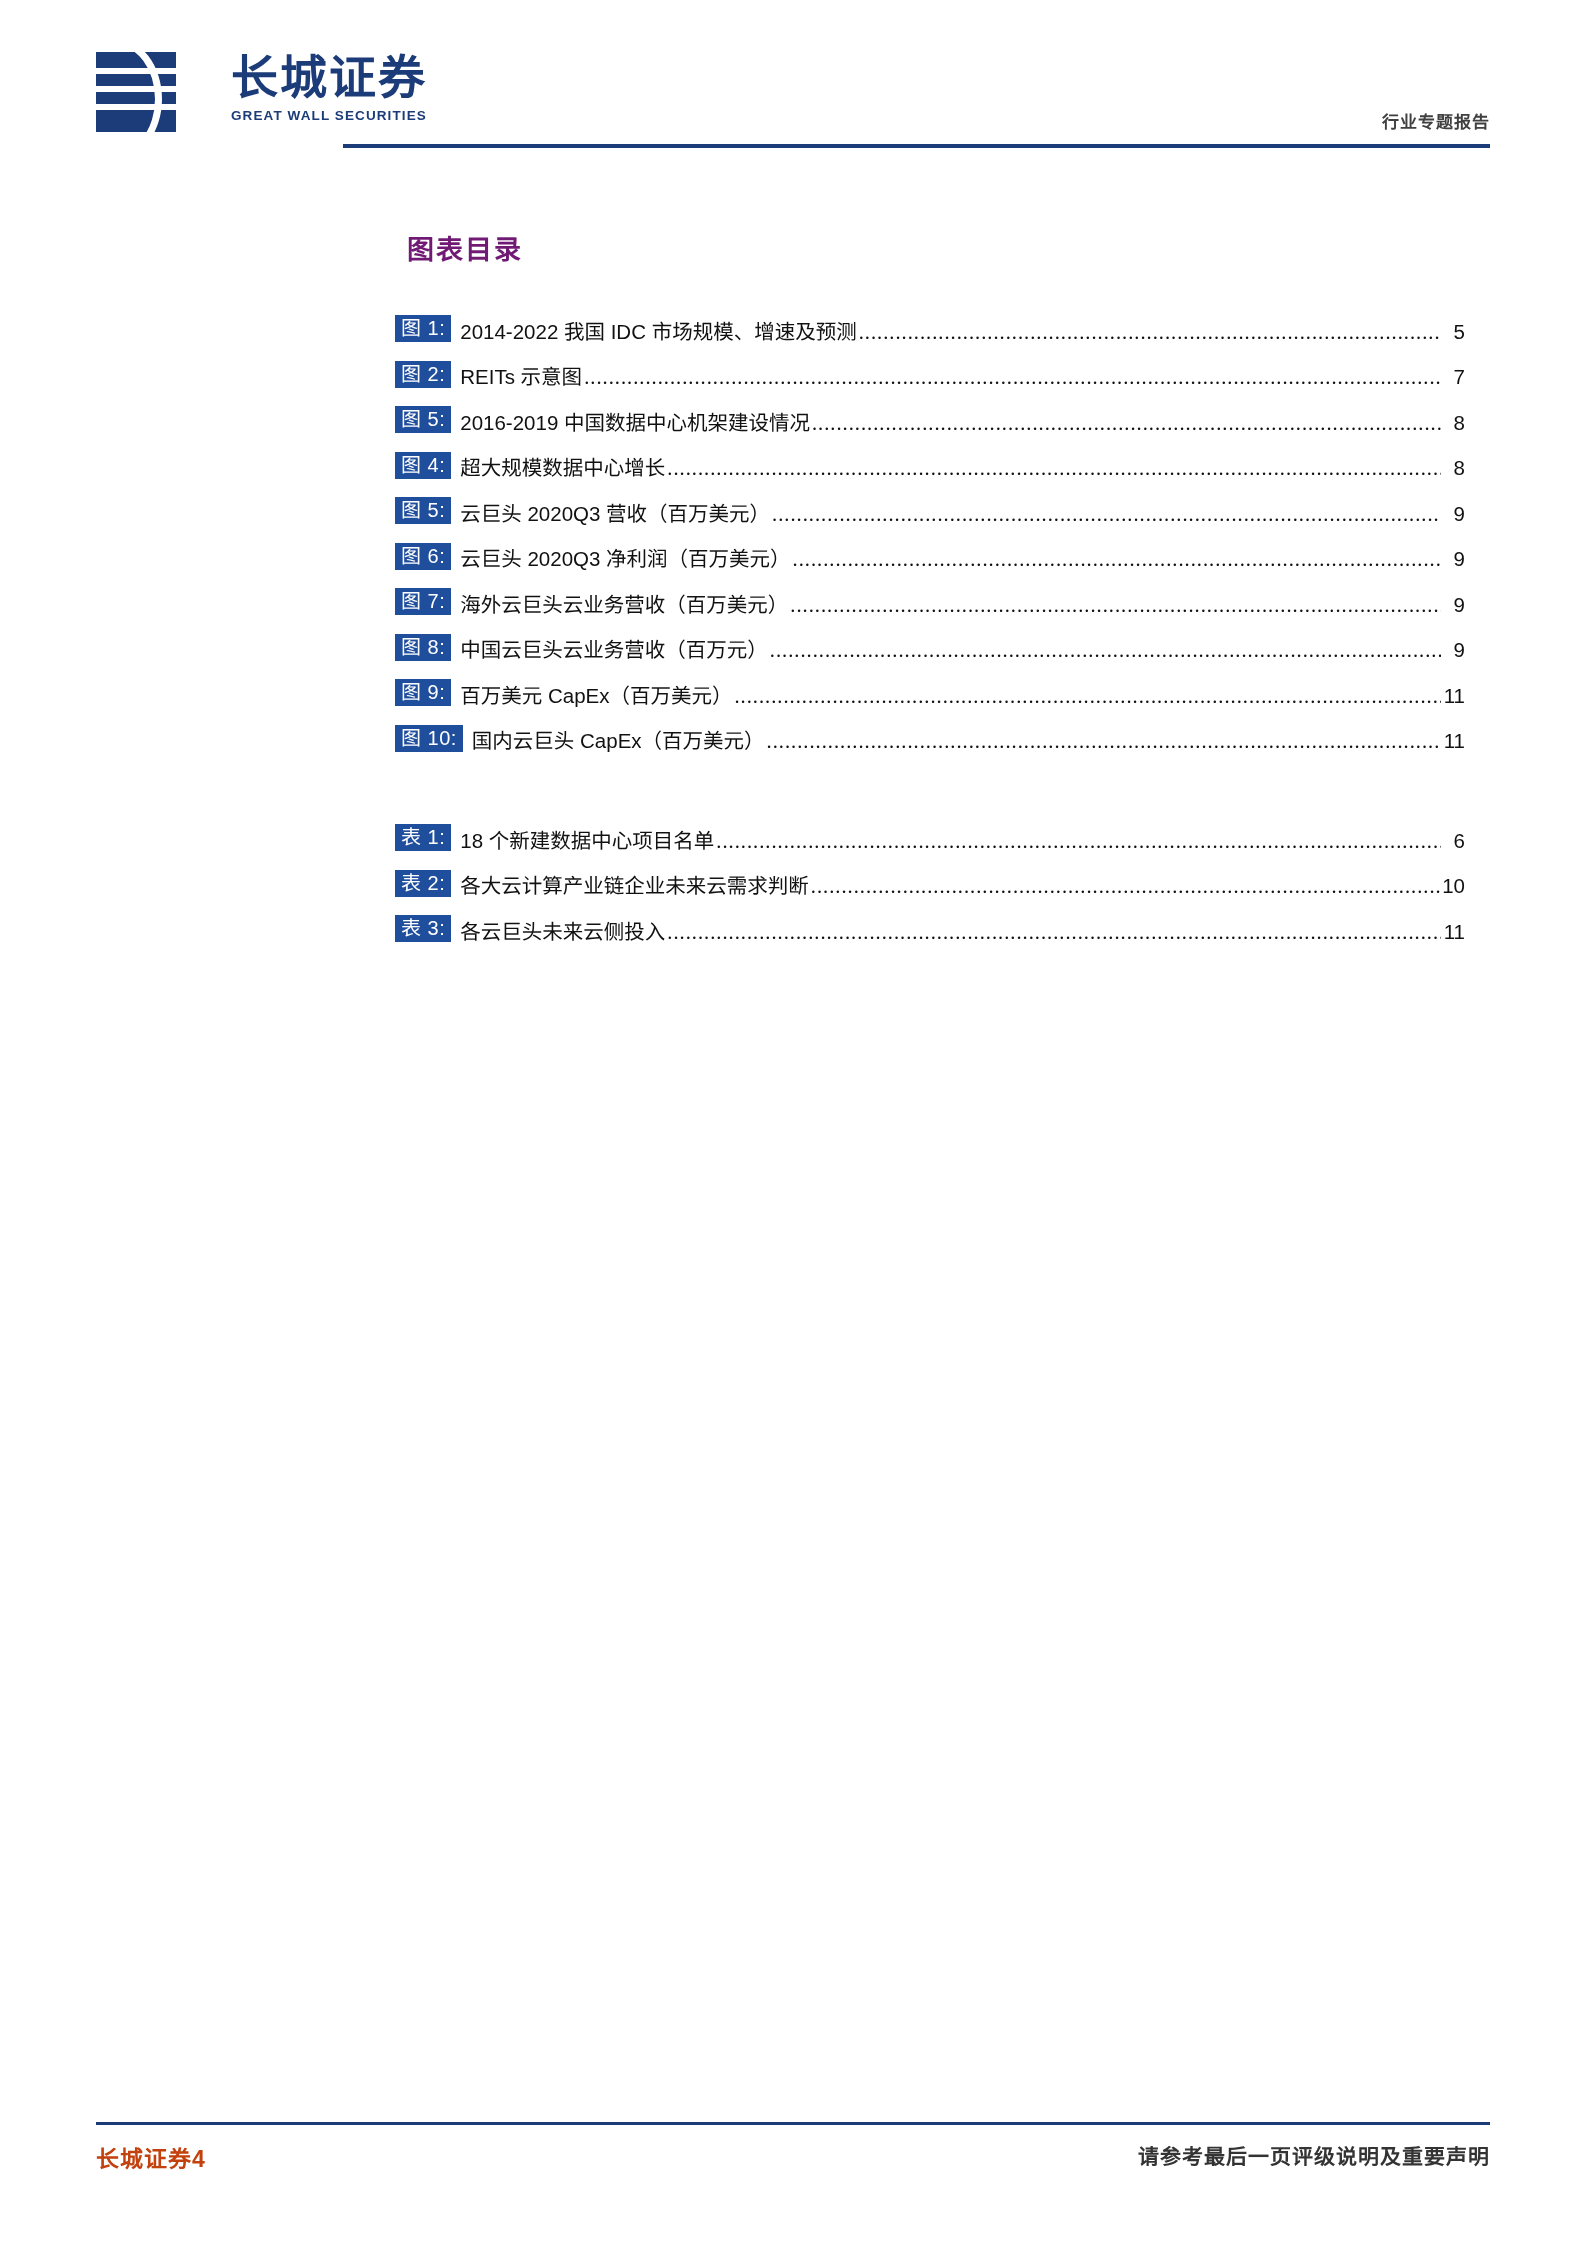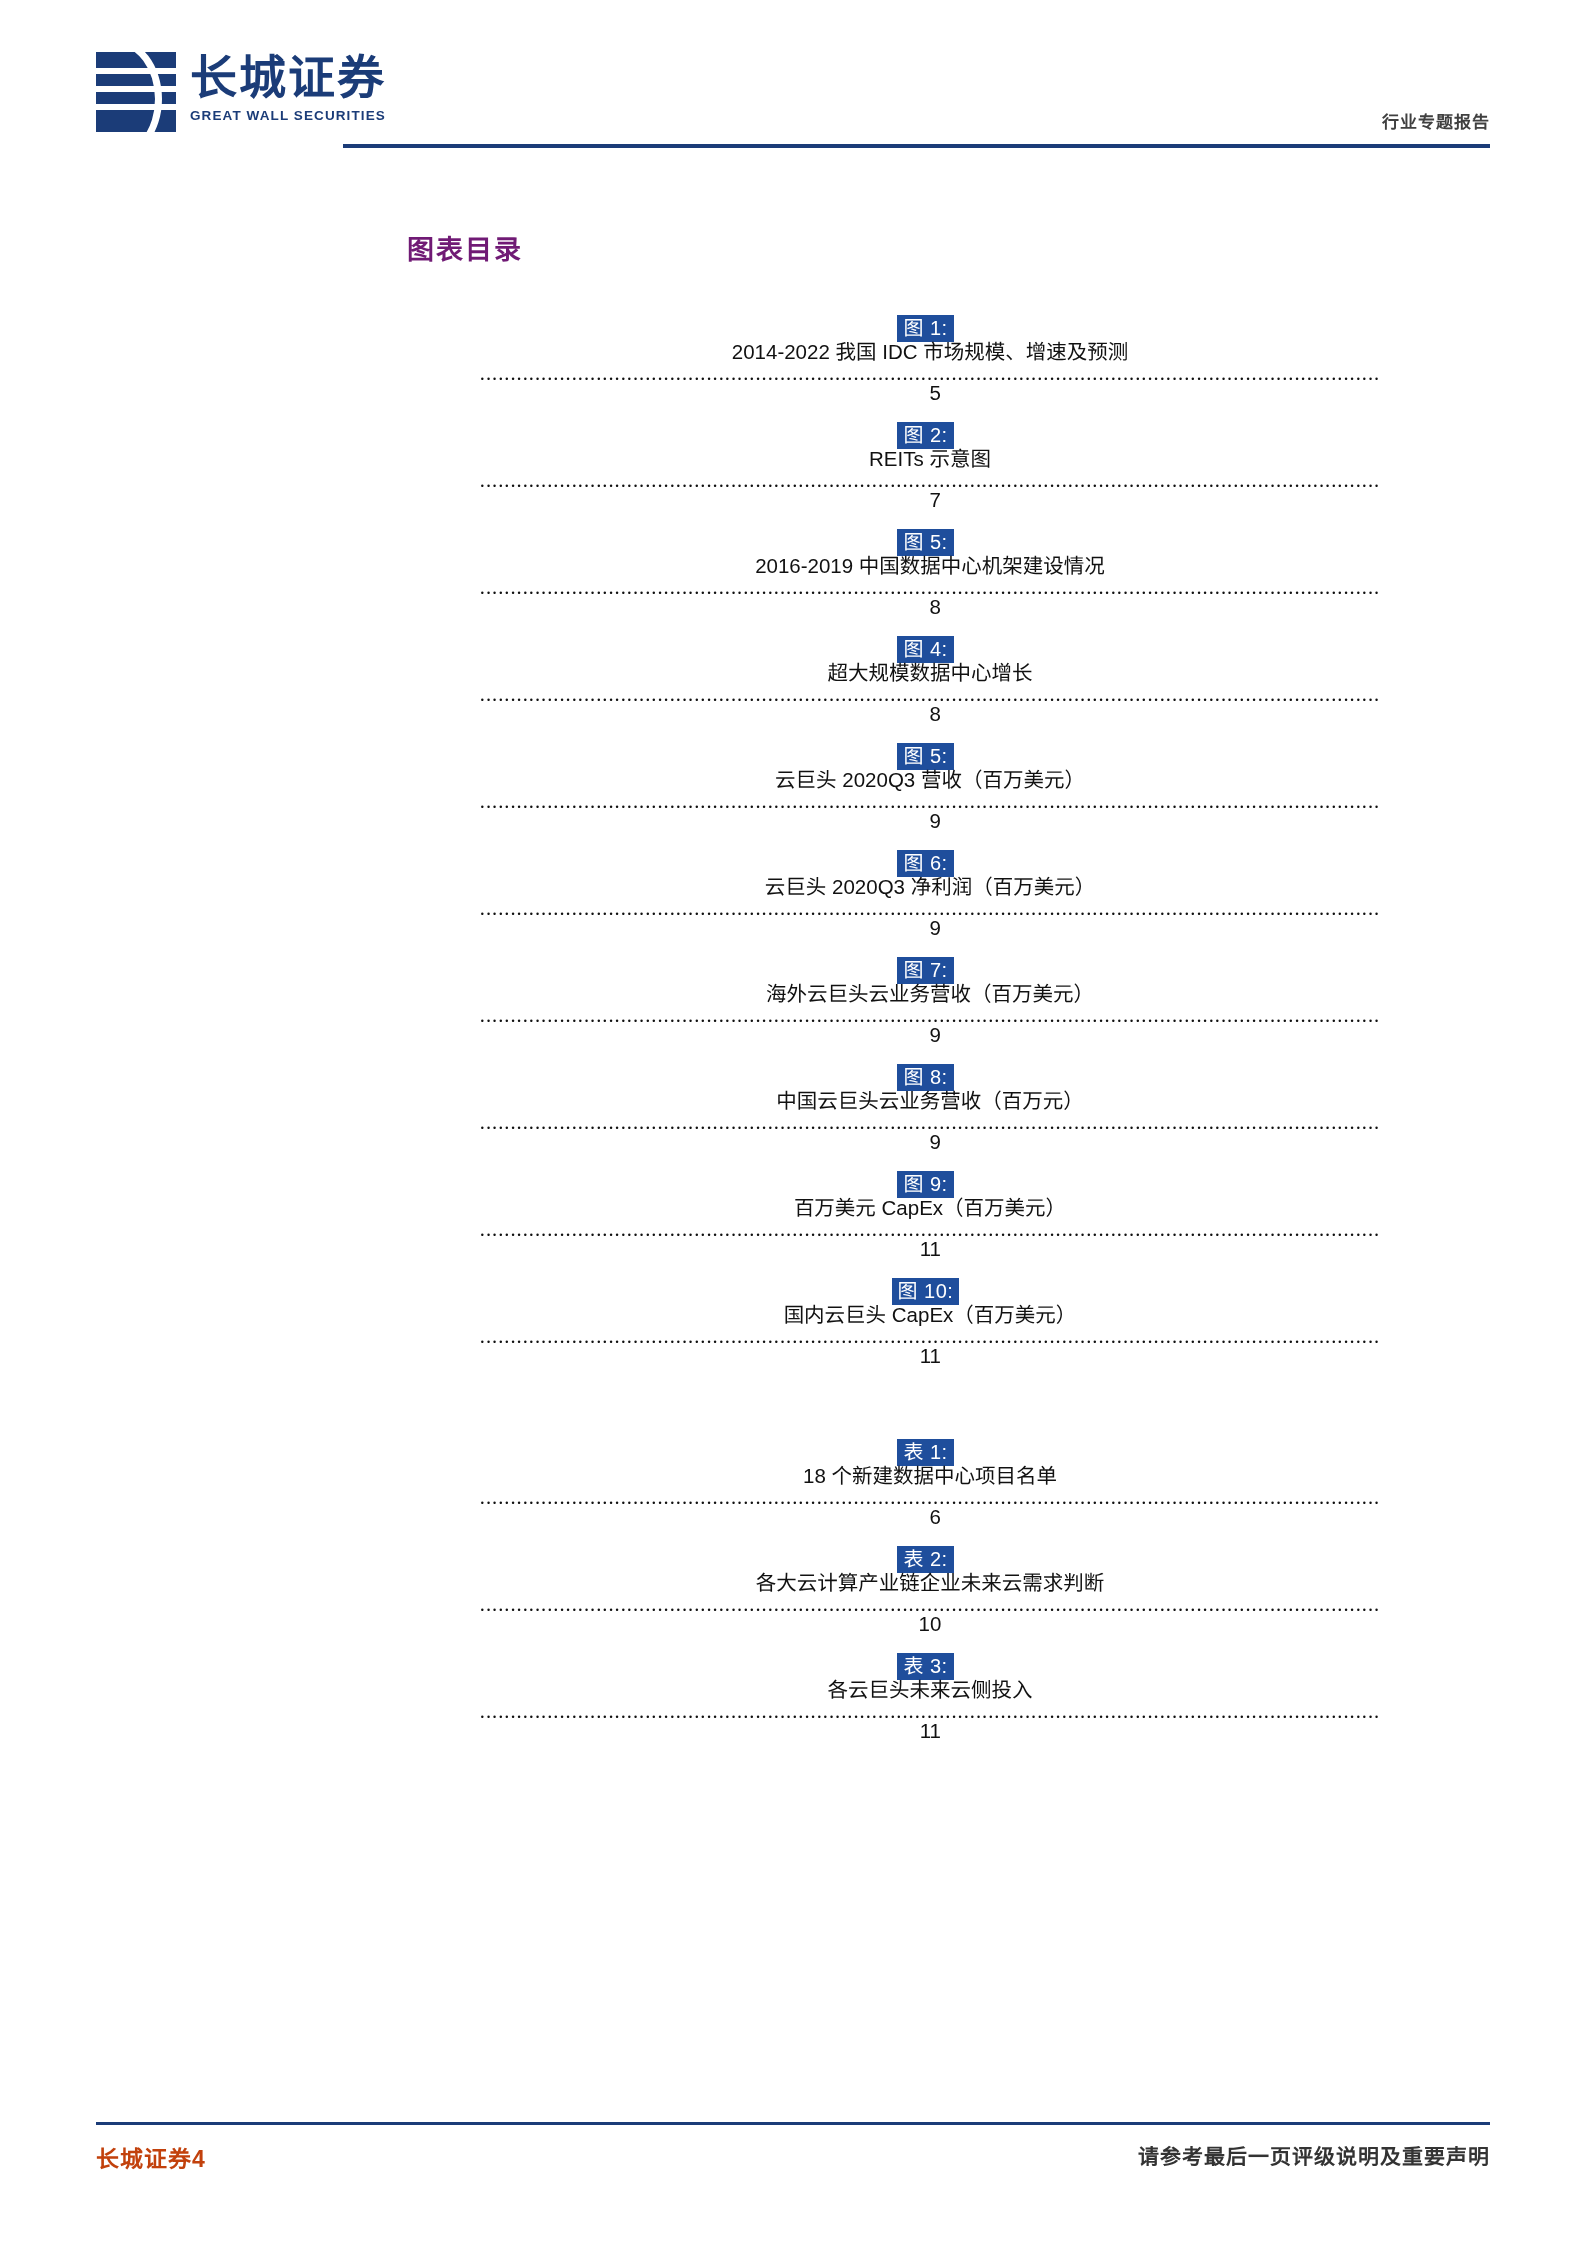--- a/index.html
+++ b/index.html
@@ -23,20 +23,21 @@
     left: 96px;
     right: 96px;
     height: 110px;
   }
   .logo-wrap {
     position: absolute;
     left: 0;
     top: 0;
     display: flex;
     align-items: flex-start;
+    gap: 41px;
   }
   .logo-mark {
     width: 80px;
     height: 80px;
     background: #1b3c78;
     position: relative;
     overflow: hidden;
   }
   .logo-mark .stripe {
     position: absolute;
@@ -112,27 +113,26 @@
     margin: 0 0 48px 12px;
   }
 
   .toc-list {
     margin: 0;
     padding: 0;
     list-style: none;
   }
   .toc-row {
     display: flex;
-    align-items: center;
+    align-items: flex-end;
     font-size: 20.5px;
     line-height: 1.0;
     margin-bottom: 18.5px;
     color: #0d0d0d;
     white-space: nowrap;
-    flex-direction: column;
   }
   .toc-tag {
     background: #1f4e9c;
     color: #ffffff;
     font-family: "Liberation Sans", sans-serif;
     font-size: 20px;
     padding: 3px 6px 4px 6px;
     margin-right: 9px;
     flex: 0 0 auto;
     letter-spacing: 0.5px;

